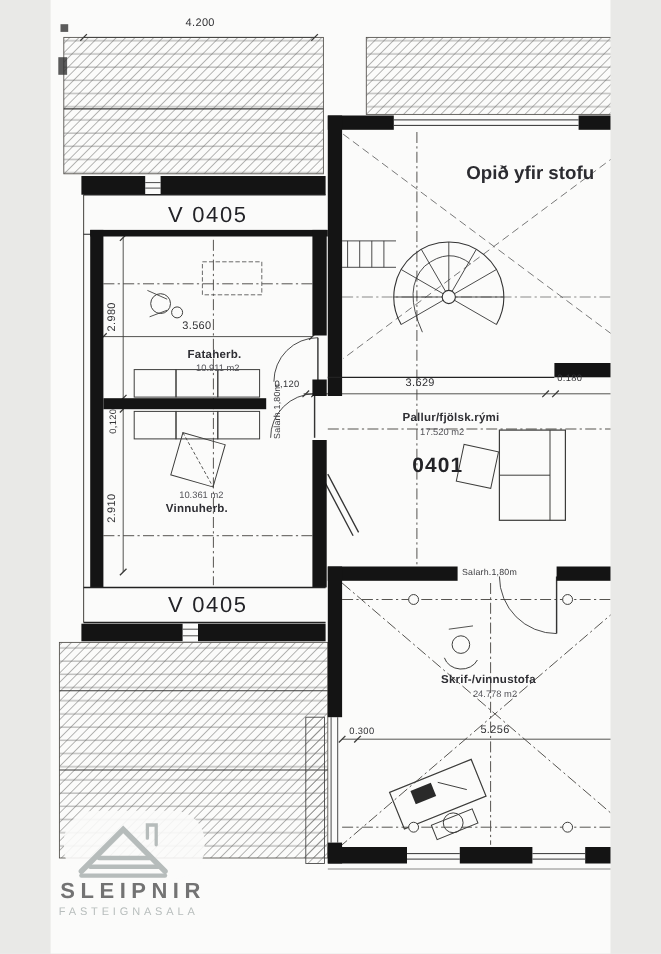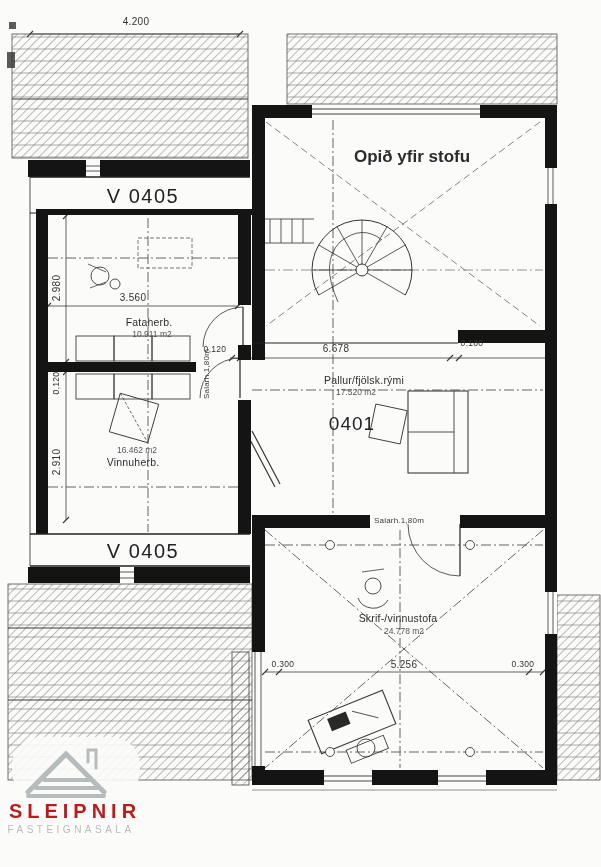--- a/index.html
+++ b/index.html
@@ -1,32 +1,32 @@
 <!DOCTYPE html>
 <html><head>
 <meta charset="utf-8">
 <style>
   html,body{margin:0;padding:0;background:#e9e9e7;}
   .plan{
-    position:relative;width:601px;height:867px;margin:0 auto;
+    position:relative;width:509px;height:867px;margin:0 auto;
     background:#fbfbfa;overflow:hidden;
     font-family:"Liberation Sans",sans-serif;color:#26262a;
   }
   .plan svg.draw{position:absolute;left:0;top:0;}
   .lbl{position:absolute;transform:translate(-50%,-50%);white-space:nowrap;color:#2b2b30;}
   .lbl.rot{transform:translate(-50%,-50%) rotate(-90deg);}
   .dim{font-size:10px;letter-spacing:.3px;color:#333336;}
   .dim.sm{font-size:8.5px;}
-  .room{font-size:10.5px;font-weight:400;letter-spacing:.2px;color:#2e2e33;}
+  .room{font-size:10.5px;font-weight:700;letter-spacing:.2px;color:#2e2e33;}
   .area{font-size:8.5px;color:#55555a;}
-  .big{font-size:19px;font-weight:400;letter-spacing:1px;color:#232327;}
+  .big{font-size:19px;font-weight:700;letter-spacing:1px;color:#232327;}
   .velux{font-size:20px;font-weight:400;letter-spacing:1.5px;color:#232327;}
   .opid{font-size:17px;font-weight:700;line-height:1.25;text-align:center;width:120px;white-space:normal;color:#2b2b30;}
   .salarh{font-size:8px;color:#3a3a3e;letter-spacing:.2px;}
-  .logo-name{font-size:20px;font-weight:600;letter-spacing:5px;color:#b91c1c;}
+  .logo-name{font-size:20px;font-weight:600;letter-spacing:5px;color:#737373;}
   .logo-sub{font-size:10px;letter-spacing:3.5px;color:#b7bdbc;}
 </style>
 </head>
 <body>
 
 <div class="plan">
 
   <svg class="draw" width="601" height="867" viewBox="0 0 601 867">
     <defs>
       <pattern id="ht" width="6" height="6" patternUnits="userSpaceOnUse" patternTransform="rotate(45)">
@@ -232,39 +232,39 @@
       <path d="M28,792 L66,754 L104,792" stroke-width="5"></path>
       <path d="M88,762 v-12 h8 v18" stroke-width="3"></path>
       <path d="M44,780 H90" stroke-width="4"></path>
       <path d="M36,788 H98" stroke-width="4"></path>
       <path d="M28,796 H104" stroke-width="4"></path>
     </g>
   </svg>
 
   <div class="lbl dim" style="left:136px;top:21px">4.200</div>
   <div class="lbl velux" style="left:143px;top:196px">V 0405</div>
-  <div class="lbl opid" style="left:412px;top:157px">Opið yfir stofu</div>
+  <div class="lbl opid" style="left:436px;top:157px">Opið yfir stofu</div>
 
   <div class="lbl dim rot" style="left:56px;top:288px">2.980</div>
   <div class="lbl dim" style="left:133px;top:297px">3.560</div>
   <div class="lbl room" style="left:149px;top:322px">Fataherb.</div>
   <div class="lbl area" style="left:152px;top:334px">10.911 m2</div>
 
   <div class="lbl dim sm rot" style="left:56px;top:383px">0,120</div>
   <div class="lbl salarh rot" style="left:206px;top:374px">Salarh.1,80m</div>
   <div class="lbl dim sm" style="left:215px;top:349px">0,120</div>
-  <div class="lbl dim" style="left:336px;top:348px">6.678</div>
+  <div class="lbl dim" style="left:336px;top:348px">3.629</div>
   <div class="lbl dim sm" style="left:472px;top:343px">0.180</div>
 
   <div class="lbl room" style="left:364px;top:380px">Pallur/fjölsk.rými</div>
   <div class="lbl area" style="left:356px;top:392px">17.520 m2</div>
   <div class="lbl big" style="left:352px;top:424px">0401</div>
 
   <div class="lbl room" style="left:133px;top:462px">Vinnuherb.</div>
-  <div class="lbl area" style="left:137px;top:450px">16.462 m2</div>
+  <div class="lbl area" style="left:137px;top:450px">10.361 m2</div>
   <div class="lbl dim rot" style="left:56px;top:462px">2.910</div>
   <div class="lbl velux" style="left:143px;top:551px">V 0405</div>
 
   <div class="lbl salarh" style="left:399px;top:520px">Salarh.1,80m</div>
   <div class="lbl room" style="left:398px;top:618px">Skrif-/vinnustofa</div>
   <div class="lbl area" style="left:404px;top:631px">24.778 m2</div>
 
   <div class="lbl dim sm" style="left:283px;top:664px">0.300</div>
   <div class="lbl dim" style="left:404px;top:664px">5.256</div>
   <div class="lbl dim sm" style="left:523px;top:664px">0.300</div>

